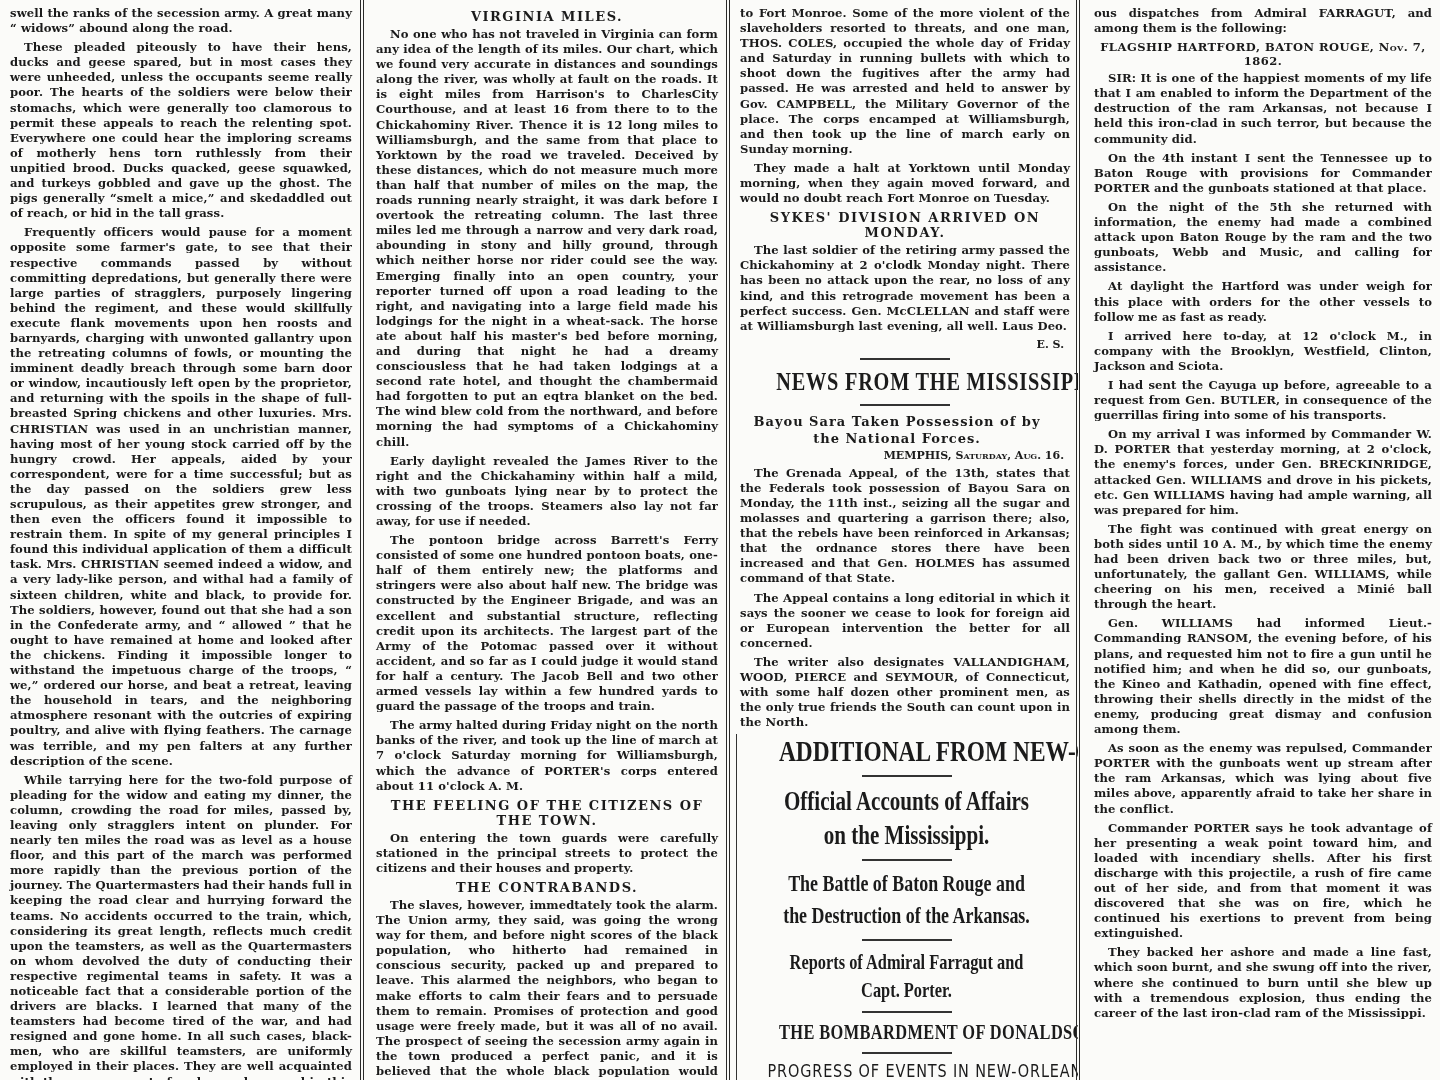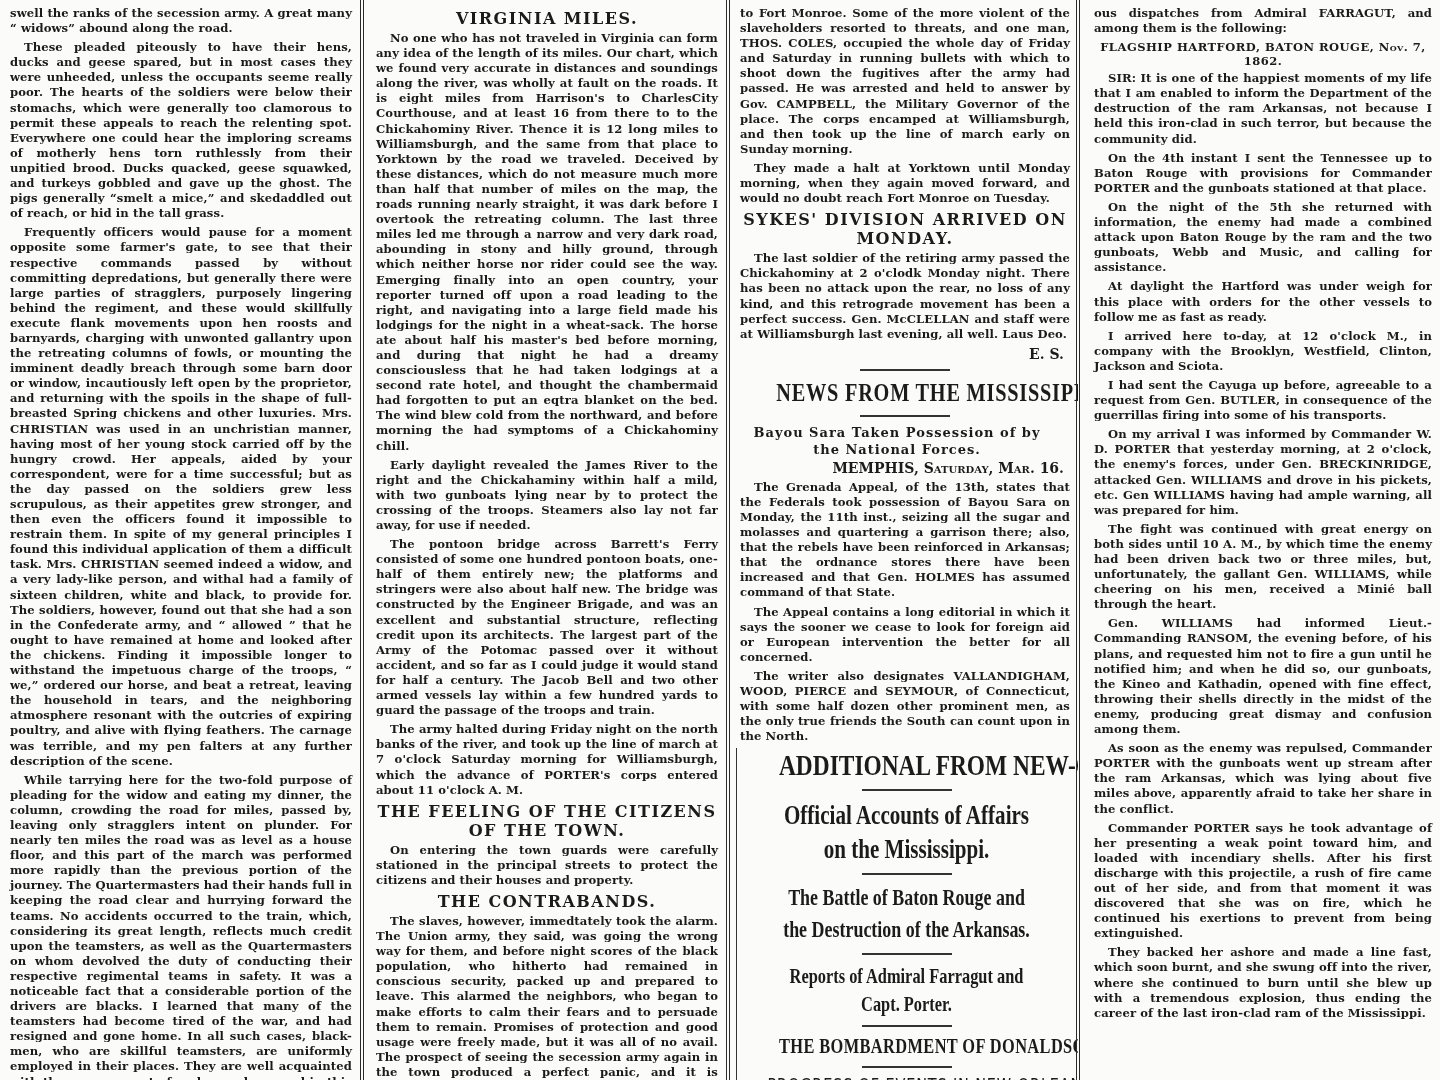--- a/index.html
+++ b/index.html
@@ -27,25 +27,25 @@
   p.para {
     margin: 0 0 4px 0;
     font-size: 11.6px; line-height: 15.1px;
     text-align: justify; text-indent: 14px;
     font-weight: bold;
     letter-spacing: 0.1px;
     hyphens: manual;
   }
   p.cont { text-indent: 0; }
   .sub {
-    text-align: center; font-size: 16px; font-weight: bold;
+    text-align: center; font-size: 13px; font-weight: bold;
     letter-spacing: 1.5px; margin: 3px 0 3px 0; text-transform: uppercase;
   }
   .dateline {
-    text-align: right; font-size: 14px; font-weight: bold; margin: 2px 6px 4px 0;
+    text-align: right; font-size: 11px; font-weight: bold; margin: 2px 6px 4px 0;
     font-variant: small-caps;
   }
   .hd-big {
     text-align: center; font-family: "Liberation Serif", serif; font-weight: bold;
     transform: scaleX(0.78); transform-origin: center;
     white-space: nowrap; margin: 0;
   }
   .hd1 { font-size: 26px; letter-spacing: 1px; margin-top: 6px; }
   .hd2 { font-size: 30px; }
   .hd3 { font-size: 27px; line-height: 34px; white-space: normal; }
@@ -90,21 +90,21 @@
     <p class="para cont">to Fort Monroe. Some of the more violent of the slaveholders resorted to threats, and one man, THOS. COLES, occupied the whole day of Friday and Saturday in running bullets with which to shoot down the fugitives after the army had passed. He was arrested and held to answer by Gov. CAMPBELL, the Military Governor of the place. The corps encamped at Williamsburgh, and then took up the line of march early on Sunday morning.</p>
     <p class="para">They made a halt at Yorktown until Monday morning, when they again moved forward, and would no doubt reach Fort Monroe on Tuesday.</p>
     <div class="sub">SYKES' DIVISION ARRIVED ON MONDAY.</div>
     <p class="para">The last soldier of the retiring army passed the Chickahominy at 2 o'clodk Monday night. There has been no attack upon the rear, no loss of any kind, and this retrograde movement has been a perfect success. Gen. McCLELLAN and staff were at Williamsburgh last evening, all well. Laus Deo.</p>
     <div class="dateline">E. S.</div>
 
     <div class="dash"></div>
     <div class="hd-big hd1">NEWS FROM THE MISSISSIPPI.</div>
     <div class="dash"></div>
     <div class="subhd">Bayou Sara Taken Possession of by the National Forces.</div>
-    <div class="dateline">MEMPHIS, Saturday, Mar. 16.</div>
+    <div class="dateline">MEMPHIS, Saturday, Aug. 16.</div>
     <p class="para">The Grenada Appeal, of the 13th, states that the Federals took possession of Bayou Sara on Monday, the 11th inst., seizing all the sugar and molasses and quartering a garrison there; also, that the rebels have been reinforced in Arkansas; that the ordnance stores there have been increased and that Gen. HOLMES has assumed command of that State.</p>
     <p class="para">The Appeal contains a long editorial in which it says the sooner we cease to look for foreign aid or European intervention the better for all concerned.</p>
     <p class="para">The writer also designates VALLANDIGHAM, WOOD, PIERCE and SEYMOUR, of Connecticut, with some half dozen other prominent men, as the only true friends the South can count upon in the North.</p>
 
     <div class="boxed">
       <div class="hd-big hd2">ADDITIONAL FROM NEW-ORLEANS.</div>
       <div class="dash"></div>
       <div class="hd-big hd3">Official Accounts of Affairs on the Mississippi.</div>
       <div class="dash"></div>
       <div class="hd-big hd4">The Battle of Baton Rouge and the Destruction of the Arkansas.</div>

